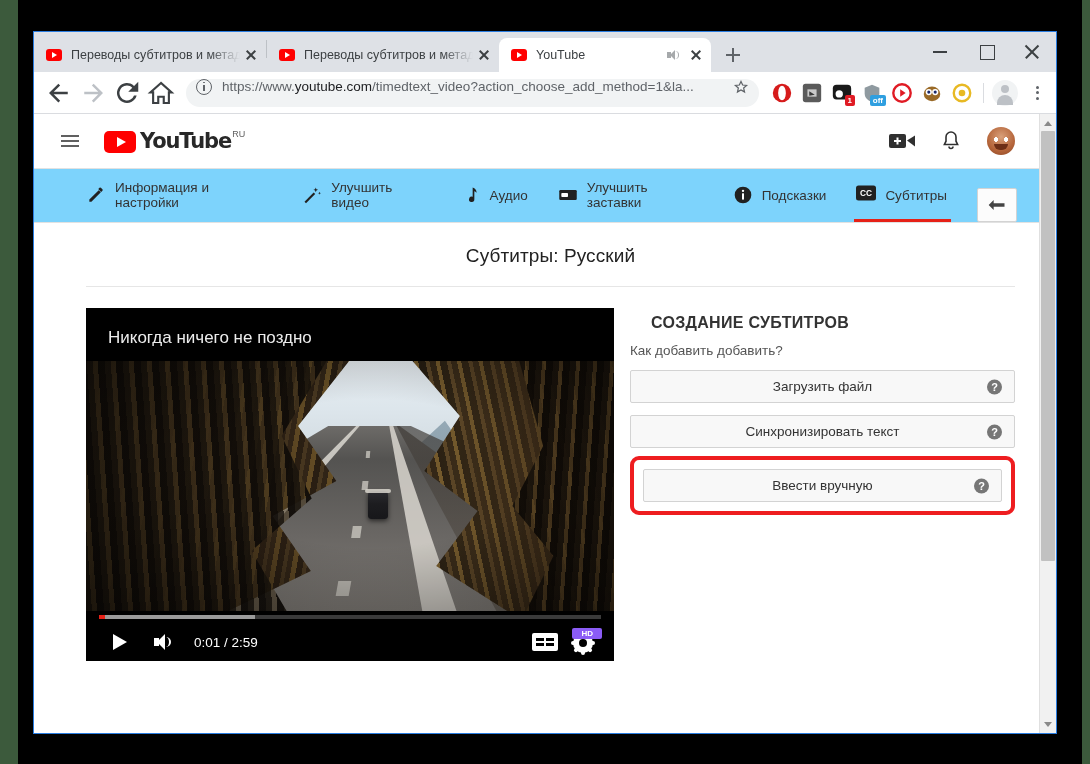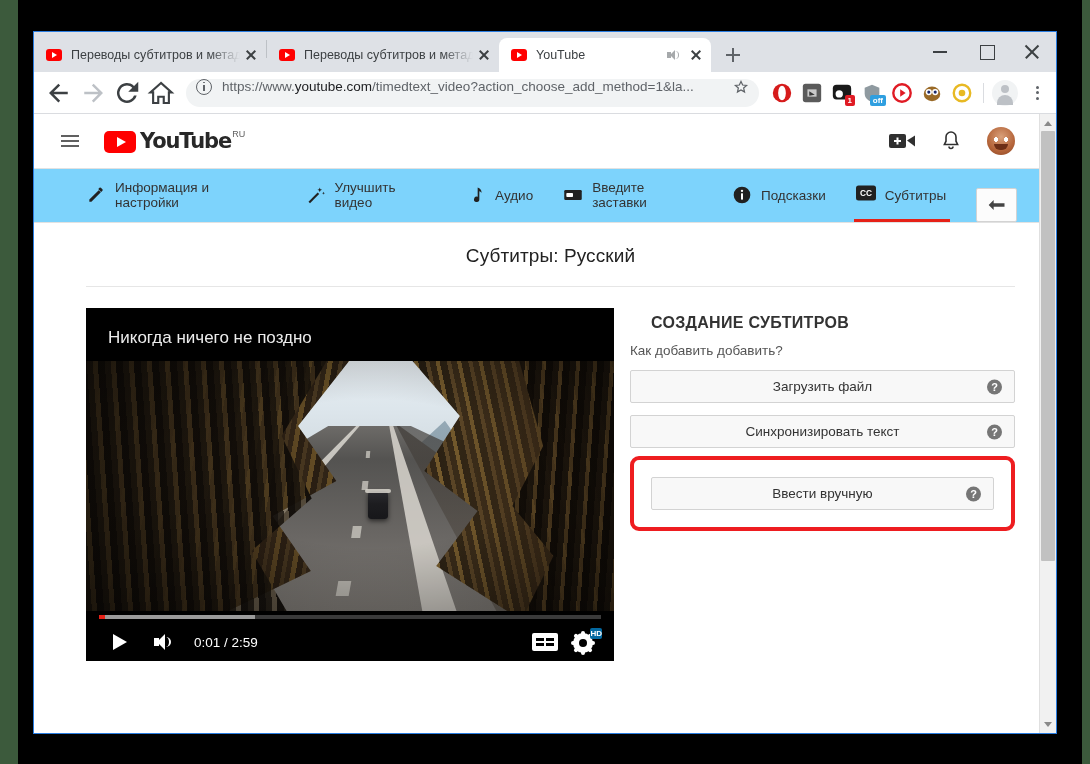--- a/index.html
+++ b/index.html
@@ -555,23 +555,23 @@
   }
   #gear-teeth i {
     position: absolute; left: 8px; top: -2px; width: 4px; height: 24px; background: #fff;
     border-radius: 2px;
   }
   #gear-teeth i:nth-child(2) { transform: rotate(45deg); }
   #gear-teeth i:nth-child(3) { transform: rotate(90deg); }
   #gear-teeth i:nth-child(4) { transform: rotate(135deg); }
   #hd-badge {
     position: absolute; right: -2px; top: -1px;
-    background: #0369a1; color: #fff;
+    background: #8b5cf6; color: #fff;
     font-size: 8px; font-weight: bold;
-    padding: 1px 0; border-radius: 2px; line-height: 9px;
+    padding: 1px 9px; border-radius: 2px; line-height: 9px;
   }
 
   
   #right-col {
     flex: 1 1 auto;
     margin-left: 16px;
     padding-top: 6px;
   }
   #rc-heading {
     font-size: 16px; font-weight: bold; color: #333;
@@ -597,21 +597,21 @@
     background: #767676; color: #fff;
     font-size: 11px; font-weight: bold;
     display: flex; align-items: center; justify-content: center;
     line-height: 1;
   }
   #highlight-box {
     position: relative;
     border: 4px solid #ee1d20;
     border-radius: 9px;
     margin-top: 8px;
-    padding: 17px;
+    padding: 9px;
   }
   #highlight-box .action-btn { margin-top: 0; }
 
   
   #scrollbar {
     position: absolute; right: 0; top: 0; width: 17px; bottom: 0;
     background: #f1f1f1; border-left: 1px solid #e0e0e0;
   }
   #sb-up, #sb-down {
     position: absolute; left: 0; width: 16px; height: 17px;
@@ -832,21 +832,21 @@
           <span>Аудио</span>
         </div>
 
         <div class="etab">
           <span class="etab-icon">
             <svg width="20" height="20" viewBox="0 0 24 24">
                 <rect x="1.5" y="6" width="21" height="12" rx="1.5" fill="#212121"></rect>
                 <rect x="4" y="9.5" width="8" height="5" rx="1" fill="#fff"></rect>
               </svg>
           </span>
-          <span>Введите заставки</span>
+          <span>Улучшить заставки</span>
         </div>
 
         <div class="etab">
           <span class="etab-icon">
             <svg width="20" height="20" viewBox="0 0 24 24">
                 <circle cx="12" cy="12" r="10" fill="#212121"></circle>
                 <rect x="10.8" y="10" width="2.4" height="7.5" fill="#fff"></rect>
                 <circle cx="12" cy="7" r="1.4" fill="#fff"></circle>
               </svg>
           </span>

